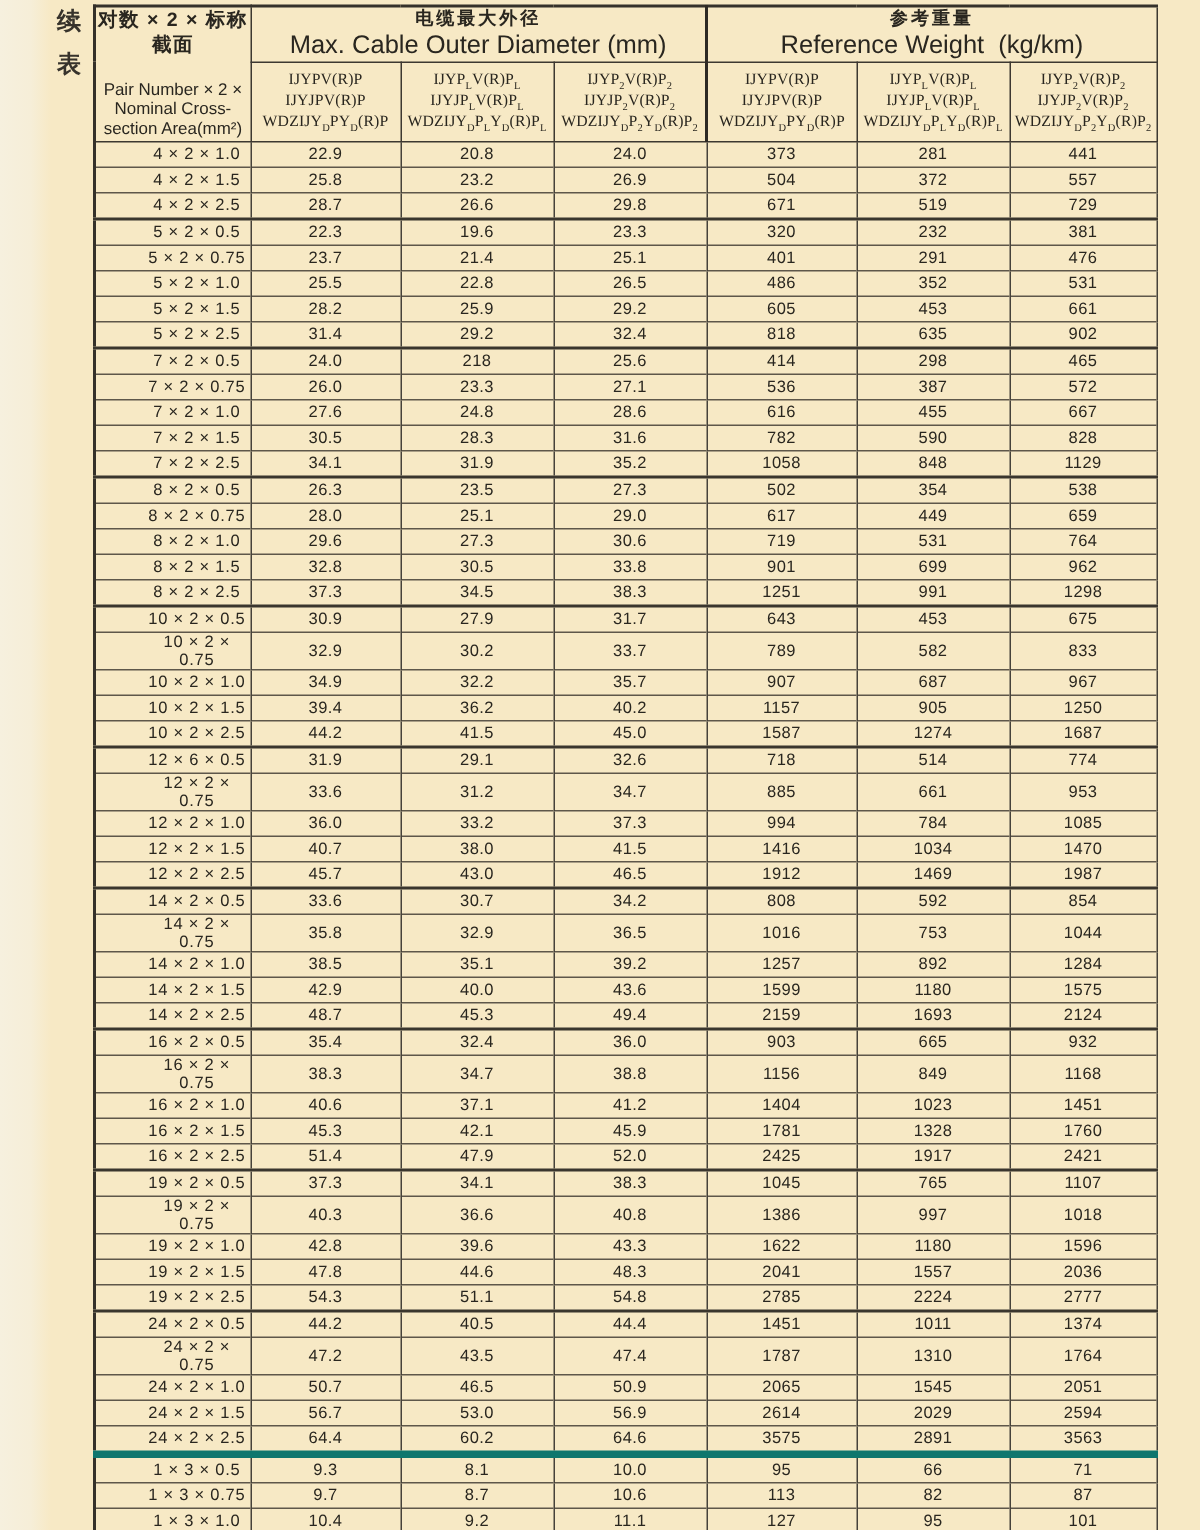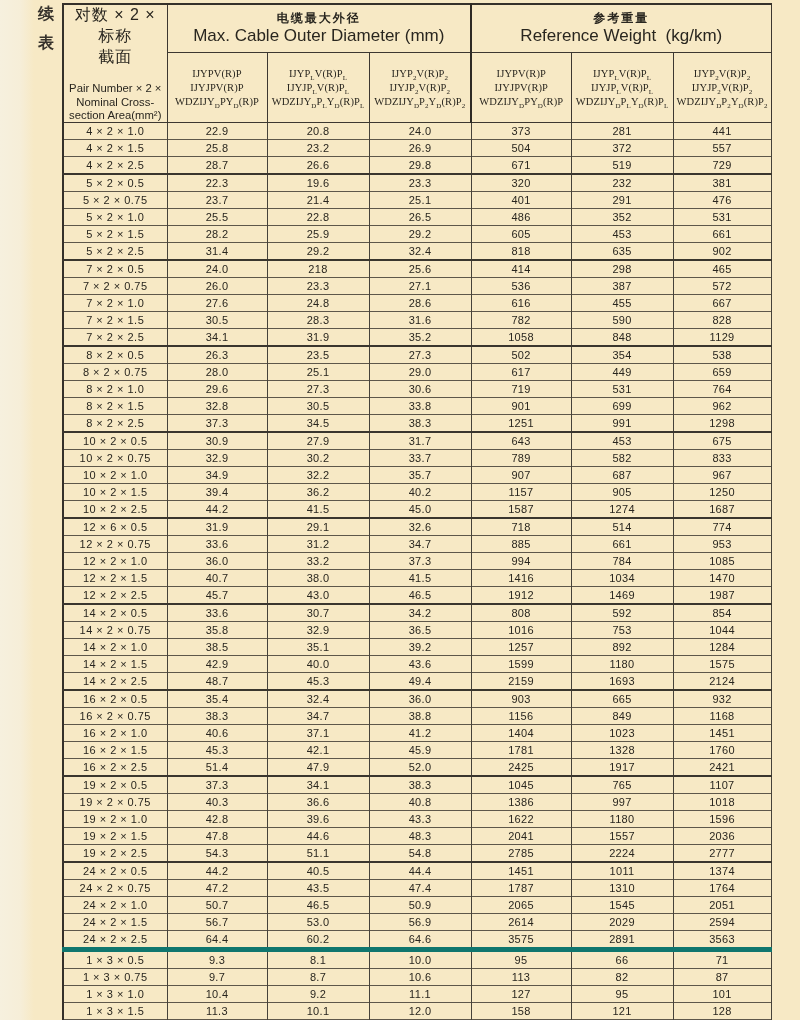--- a/index.html
+++ b/index.html
@@ -24,33 +24,33 @@
   }
   thead th{
     border:1.6px solid #3d3831;padding:0;font-weight:normal;
     vertical-align:middle;text-align:center;
   }
   thead th.strong-left{border-left:2.4px solid #2e2a24;margin-left:44px;}
   thead tr.group-row th{height:33px;}
   thead tr.code-row th{height:52px;font-family:Liberation Serif, serif;}
   .group-zh{font-size:12px;font-weight:700;letter-spacing:2px;line-height:1.2;}
   .group-en{font-size:17px;white-space:pre;line-height:1.25;}
-  .corner-zh{font-size:16px;font-weight:400;line-height:1.3;letter-spacing:1px;}
+  .corner-zh{font-size:13px;font-weight:700;line-height:1.3;letter-spacing:1px;}
   .corner-en{font-size:11.3px;line-height:1.17;margin-top:15px;}
   .code-cell{font-size:10.5px;line-height:1.32;letter-spacing:0.1px;}
   sub{font-size:7px;line-height:0;}
   tbody td{
     border-left:1.5px solid #46423a;border-right:1.5px solid #46423a;
     border-top:1.4px solid #5e574a;
     height:16px;padding:0;text-align:center;vertical-align:middle;
     font-size:11px;letter-spacing:0.3px;
   }
   tbody tr.group-start td{border-top:2.1px solid #3a362e;}
   tbody tr.section-start td{border-top:5px solid #0f766e;text-align:center;}
-  td.c-label{letter-spacing:0.5px;}
+  td.c-label{letter-spacing:0.5px;padding-left:32px;}
 </style>
 </head>
 <body>
 
 <div class="gutter"></div>
 
 <div class="side-label">
   <span>续</span>
   <span>表</span>
 </div>

